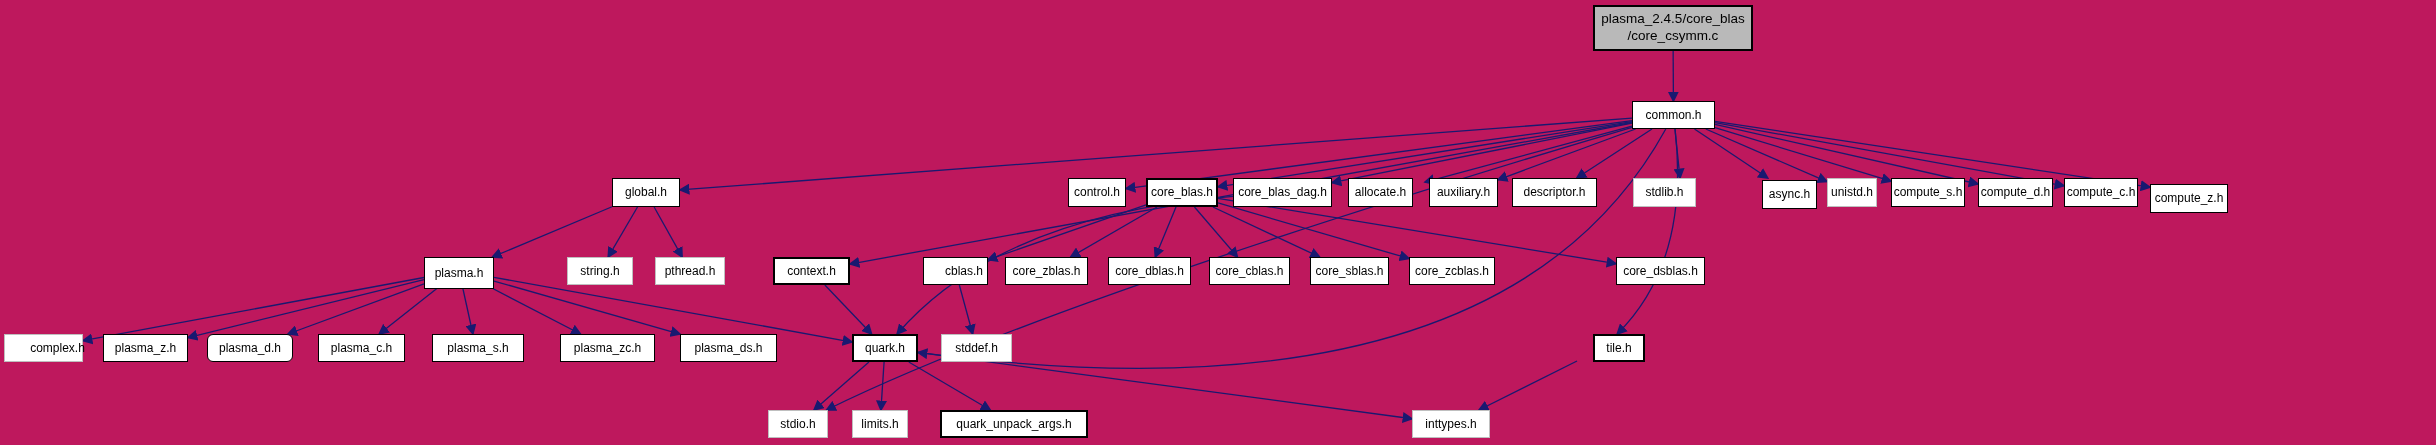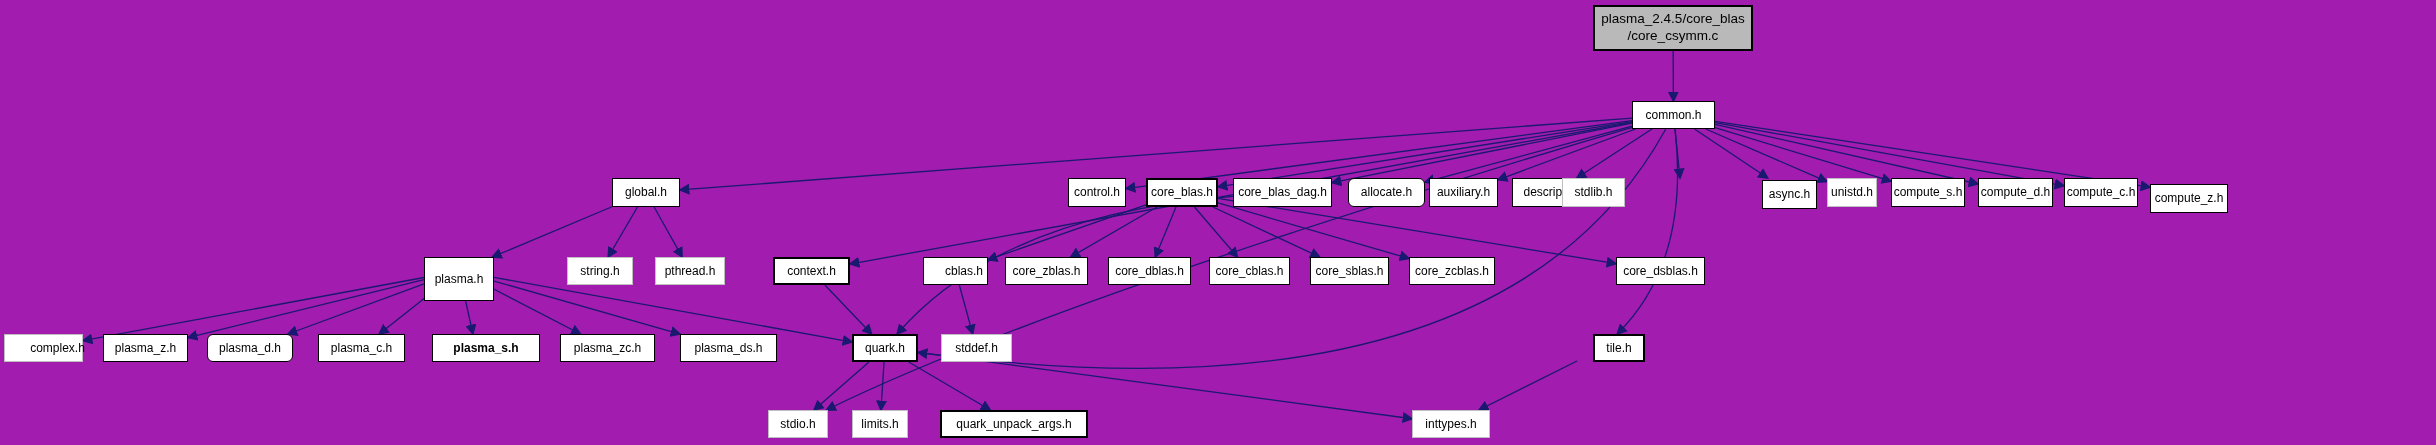--- a/index.html
+++ b/index.html
@@ -1,20 +1,20 @@
 <!DOCTYPE html>
 <html><head>
 <meta charset="utf-8">
 <style>
   html,body{margin:0;padding:0;background:#ffffff;}
   #canvas{
     position:relative;
     width:2436px;height:445px;
     font-family:"Liberation Sans",sans-serif;
-    background:#a21caf;
+    background:#be185d;
     overflow:hidden;
   }
   #edges{position:absolute;left:0;top:0;width:2436px;height:445px;}
   .node{
     position:absolute;
     box-sizing:border-box;
     display:flex;align-items:center;justify-content:center;
     text-align:center;
     background:#ffffff;
     border:1px solid #000000;
@@ -91,46 +91,46 @@
       </g>
   </svg>
   <div id="nodes">
       <div class="node root" style="left: 1593px; top: 5px; width: 160px; height: 46px; background: rgb(185, 185, 185);">plasma_2.4.5/core_blas
 /core_csymm.c</div>
       <div class="node" style="left: 1632px; top: 101px; width: 83px; height: 28px;">common.h</div>
       <div class="node" style="left: 612px; top: 178px; width: 68px; height: 29px;">global.h</div>
       <div class="node" style="left: 1068px; top: 178px; width: 58px; height: 29px;">control.h</div>
       <div class="node bold" style="left: 1146px; top: 178px; width: 72px; height: 29px;">core_blas.h</div>
       <div class="node" style="left: 1233px; top: 178px; width: 99px; height: 29px;">core_blas_dag.h</div>
-      <div class="node" style="left: 1348px; top: 178px; width: 77px; height: 29px; border-radius: 6px;">allocate.h</div>
+      <div class="node" style="left: 1348px; top: 178px; width: 65px; height: 29px;">allocate.h</div>
       <div class="node" style="left: 1429px; top: 178px; width: 69px; height: 29px;">auxiliary.h</div>
       <div class="node" style="left: 1512px; top: 178px; width: 85px; height: 29px;">descriptor.h</div>
-      <div class="node system" style="left: 1562px; top: 178px; width: 63px; height: 29px; border-color: rgb(191, 191, 191);">stdlib.h</div>
+      <div class="node system" style="left: 1633px; top: 178px; width: 63px; height: 29px; border-color: rgb(191, 191, 191);">stdlib.h</div>
       <div class="node" style="left: 1762px; top: 180px; width: 55px; height: 29px;">async.h</div>
       <div class="node system" style="left: 1827px; top: 178px; width: 50px; height: 29px; border-color: rgb(191, 191, 191);">unistd.h</div>
       <div class="node" style="left: 1891px; top: 178px; width: 74px; height: 29px;">compute_s.h</div>
       <div class="node" style="left: 1978px; top: 178px; width: 75px; height: 29px;">compute_d.h</div>
       <div class="node" style="left: 2064px; top: 178px; width: 74px; height: 29px;">compute_c.h</div>
       <div class="node" style="left: 2150px; top: 184px; width: 78px; height: 29px;">compute_z.h</div>
-      <div class="node" style="left: 424px; top: 257px; width: 70px; height: 44px;">plasma.h</div>
+      <div class="node" style="left: 424px; top: 257px; width: 70px; height: 32px;">plasma.h</div>
       <div class="node system" style="left: 567px; top: 257px; width: 66px; height: 28px; border-color: rgb(191, 191, 191);">string.h</div>
       <div class="node system" style="left: 655px; top: 257px; width: 70px; height: 28px; border-color: rgb(191, 191, 191);">pthread.h</div>
       <div class="node bold" style="left: 773px; top: 257px; width: 77px; height: 28px;">context.h</div>
       <div class="node" style="left: 923px; top: 257px; width: 65px; height: 28px; padding-left: 17px;">cblas.h</div>
       <div class="node" style="left: 1005px; top: 257px; width: 83px; height: 28px;">core_zblas.h</div>
       <div class="node" style="left: 1108px; top: 257px; width: 83px; height: 28px;">core_dblas.h</div>
       <div class="node" style="left: 1209px; top: 257px; width: 81px; height: 28px;">core_cblas.h</div>
       <div class="node" style="left: 1310px; top: 257px; width: 79px; height: 28px;">core_sblas.h</div>
       <div class="node" style="left: 1409px; top: 257px; width: 86px; height: 28px;">core_zcblas.h</div>
       <div class="node" style="left: 1616px; top: 257px; width: 89px; height: 28px;">core_dsblas.h</div>
       <div class="node system" style="left: 4px; top: 334px; width: 79px; height: 28px; border-color: rgb(191, 191, 191); padding-left: 28px;">complex.h</div>
       <div class="node" style="left: 103px; top: 334px; width: 85px; height: 28px;">plasma_z.h</div>
       <div class="node" style="left: 207px; top: 334px; width: 86px; height: 28px; border-radius: 6px;">plasma_d.h</div>
       <div class="node" style="left: 318px; top: 334px; width: 87px; height: 28px;">plasma_c.h</div>
-      <div class="node" style="left: 432px; top: 334px; width: 108px; height: 28px; font-weight: bold;">plasma_s.h</div>
+      <div class="node" style="left: 432px; top: 334px; width: 92px; height: 28px;">plasma_s.h</div>
       <div class="node" style="left: 560px; top: 334px; width: 95px; height: 28px;">plasma_zc.h</div>
       <div class="node" style="left: 680px; top: 334px; width: 97px; height: 28px;">plasma_ds.h</div>
       <div class="node bold" style="left: 852px; top: 334px; width: 66px; height: 28px;">quark.h</div>
       <div class="node system" style="left: 941px; top: 334px; width: 71px; height: 28px; border-color: rgb(191, 191, 191);">stddef.h</div>
       <div class="node bold" style="left: 1577px; top: 334px; width: 52px; height: 28px; margin-left: 16px;">tile.h</div>
       <div class="node system" style="left: 768px; top: 410px; width: 60px; height: 28px; border-color: rgb(191, 191, 191);">stdio.h</div>
       <div class="node system" style="left: 852px; top: 410px; width: 56px; height: 28px; border-color: rgb(191, 191, 191);">limits.h</div>
       <div class="node bold" style="left: 940px; top: 410px; width: 148px; height: 28px;">quark_unpack_args.h</div>
       <div class="node system" style="left: 1412px; top: 410px; width: 78px; height: 28px; border-color: rgb(191, 191, 191);">inttypes.h</div>
     </div>

